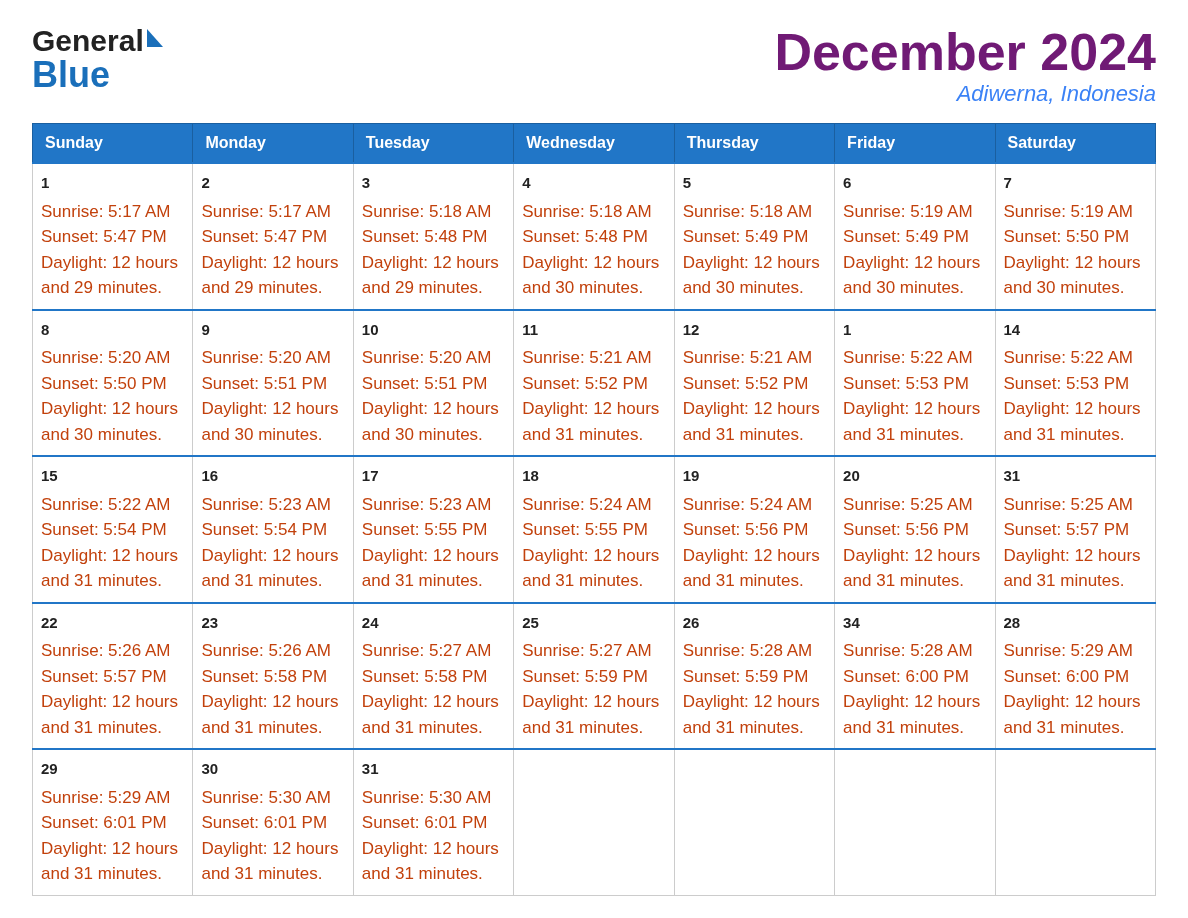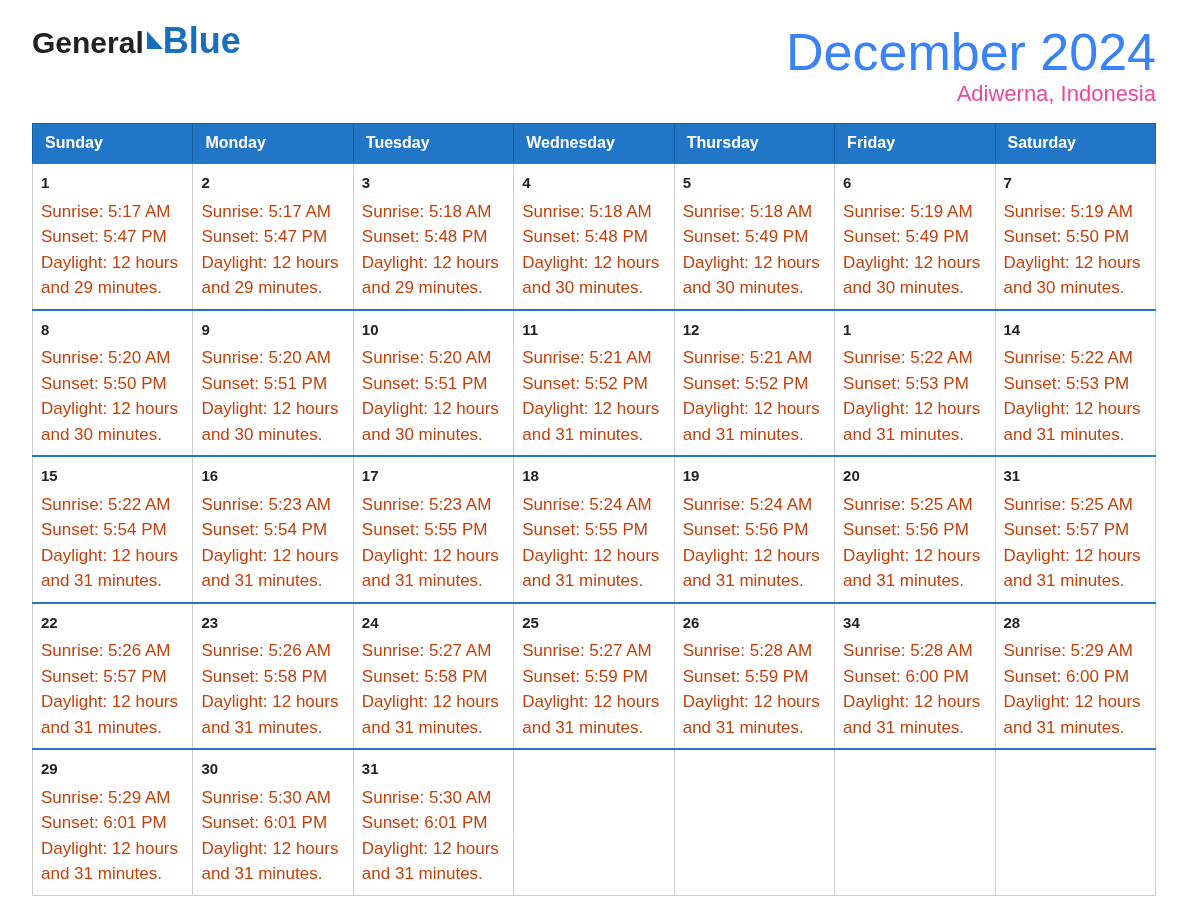--- a/index.html
+++ b/index.html
@@ -14,29 +14,30 @@
       display: flex;
       justify-content: space-between;
       align-items: flex-start;
       margin-bottom: 16px;
     }
     .title-block {
       text-align: right;
     }
     .title-block h1 {
       font-size: 52px;
-      font-weight: normal;
-      color: #3b82f6;
+      font-weight: bold;
+      color: #701a75;
       line-height: 1.1;
       margin-left: 16px;
     }
     .title-block h2 {
       font-size: 22px;
       font-weight: normal;
-      color: #ec4899;
+      color: #3b82f6;
+      font-style: italic;
     }
     table {
       width: 100%;
       border-collapse: collapse;
       table-layout: fixed;
     }
     thead tr th {
       background-color: #2176c7;
       color: #fff;
       padding: 10px 12px;
@@ -73,20 +74,21 @@
     }
     
     tbody tr td {
       border-top: 2px solid #2176c7;
       border-bottom: 1px solid #ccc;
       border-left: 1px solid #ccc;
       border-right: 1px solid #ccc;
     }
     .logo-wrapper {
       display: flex;
+      flex-direction: column;
     }
     .logo-line1 {
       display: flex;
       align-items: center;
     }
     .logo-general {
       font-size: 30px;
       font-weight: bold;
       color: #222;
     }

